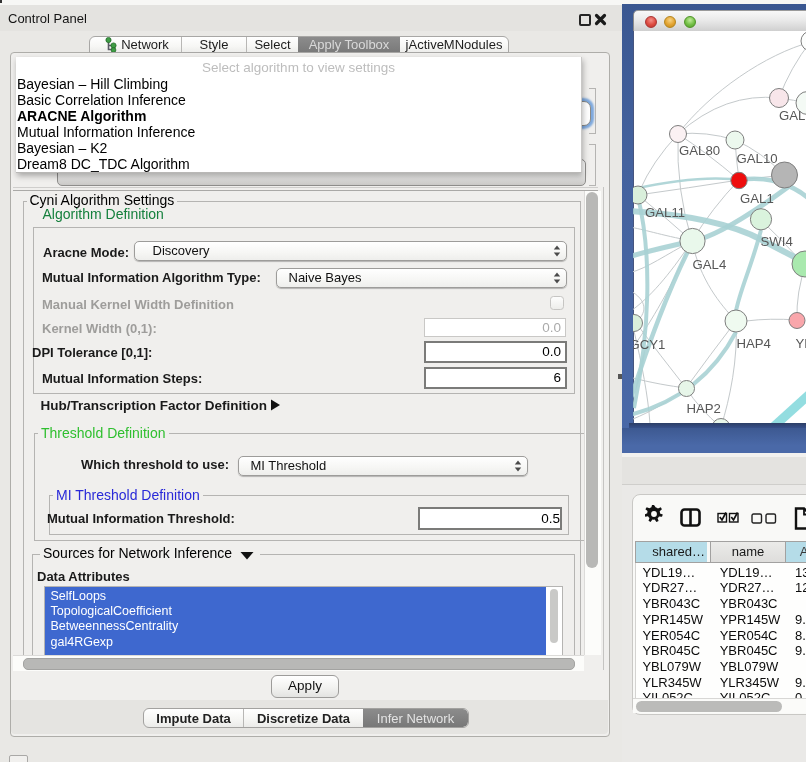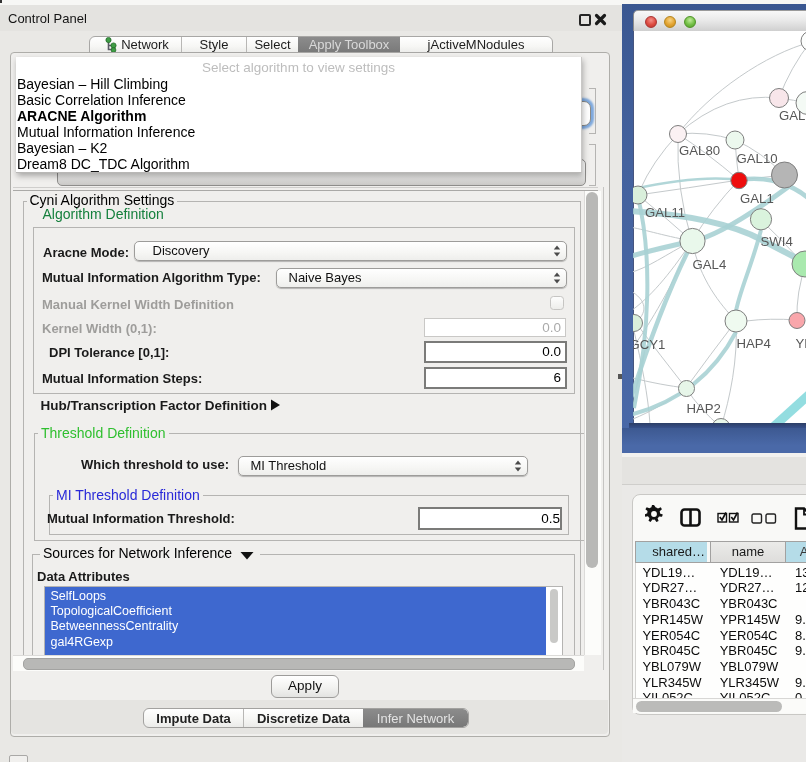--- a/index.html
+++ b/index.html
@@ -24,21 +24,21 @@
 <div class="abs" style="left:579px;top:14px;width:8px;height:8px;border:2px solid #242424;border-radius:2px"></div>
 <svg class="abs" style="left:594px;top:13px" width="13" height="13" viewBox="0 0 13 13">
 <path d="M2.5 2.5 L10.5 10.5 M10.5 2.5 L2.5 10.5" stroke="#1a1a1a" stroke-width="3.2" stroke-linecap="round"></path>
 </svg>
 
 <div class="abs" style="left:0;top:31px;width:622px;height:731px;background:#e9e8e5"></div>
 
 <div class="abs" style="left:10px;top:52px;width:598px;height:683px;background:#f0efed;border:1px solid #aeada9;border-radius:4px"></div>
 <div class="abs" style="left:603px;top:187px;width:1px;height:483px;background:#c5c4c2"></div>
 
-<div id="toptabs" class="abs" style="left:89px;top:36px;height:17px;width:464px;display:flex;border:1px solid #a8a7a5;border-radius:6px 6px 0 0;overflow:hidden;background:linear-gradient(#ffffff,#f7f7f5 60%,#ededeb);box-sizing:border-box">
+<div id="toptabs" class="abs" style="left:89px;top:36px;height:17px;width:420px;display:flex;border:1px solid #a8a7a5;border-radius:6px 6px 0 0;overflow:hidden;background:linear-gradient(#ffffff,#f7f7f5 60%,#ededeb);box-sizing:border-box">
  <div style="width:91px;display:flex;align-items:center;justify-content:center;font-size:13px;color:#1c1c1c;border-right:1px solid #b8b7b5">
   <svg width="13" height="15" viewBox="0 0 13 15" style="margin-right:4px;margin-left:2px">
    <path d="M4.5 4.5 V12.5 H9 M4.5 8.5 H9" stroke="#5a5a66" stroke-width="1.6" fill="none"></path>
    <circle cx="4.5" cy="3" r="2.6" fill="#3f9d45" stroke="#256b2b" stroke-width="0.8"></circle>
    <circle cx="9.5" cy="8.5" r="2.6" fill="#3f9d45" stroke="#256b2b" stroke-width="0.8"></circle>
    <circle cx="9.5" cy="13" r="2.4" fill="#3f9d45" stroke="#256b2b" stroke-width="0.8"></circle>
   </svg>
       <span>Network</span>
     </div>
  <div style="width:64px;display:flex;align-items:center;justify-content:center;font-size:13px;color:#1c1c1c;border-right:1px solid #b8b7b5">Style</div>
@@ -94,21 +94,21 @@
         <path d="M4 11.5 L7.2 7.5 H0.8 Z" fill="#4a4a4a"></path>
       </svg>
  </div>
 
  <div class="lbl" style="position:absolute;left:29px;top:105.5px;color:#9e9d9b">Manual Kernel Width Definition</div>
  <div style="position:absolute;left:537px;top:105px;width:12px;height:12px;background:linear-gradient(#fdfdfd,#ededeb);border:1px solid #c6c5c3;border-radius:3.5px"></div>
 
  <div class="lbl" style="position:absolute;left:29px;top:129.5px;color:#9e9d9b">Kernel Width (0,1):</div>
  <div class="fld" style="left:411px;top:127px;width:140px;height:17px;border:1px solid #c9c8c6;line-height:17px;color:#ababab"><span style="padding-right:4px">0.0</span></div>
 
- <div class="lbl" style="position:absolute;left:36px;top:153.5px">DPI Tolerance [0,1]:</div>
+ <div class="lbl" style="position:absolute;left:19px;top:153.5px">DPI Tolerance [0,1]:</div>
  <div class="fld" style="left:411px;top:150px;width:139px;height:17.5px;line-height:17.5px"><span style="padding-right:4px">0.0</span></div>
 
  <div class="lbl" style="position:absolute;left:29px;top:179.5px">Mutual Information Steps:</div>
  <div class="fld" style="left:411px;top:176px;width:139px;height:17.5px;line-height:17.5px"><span style="padding-right:4px">6</span></div>
 
  <div class="lbl" style="position:absolute;left:27.5px;top:207px;font-size:13.5px">Hub/Transcription Factor Definition</div>
  <svg style="position:absolute;left:257px;top:208px" width="11" height="12" viewBox="0 0 11 12">
       <path d="M1 0.5 L10 6 L1 11.5 Z" fill="#111"></path>
     </svg>
 

